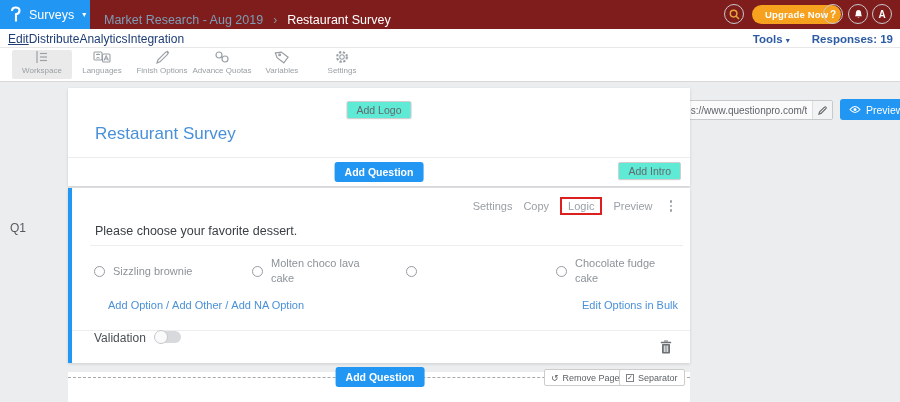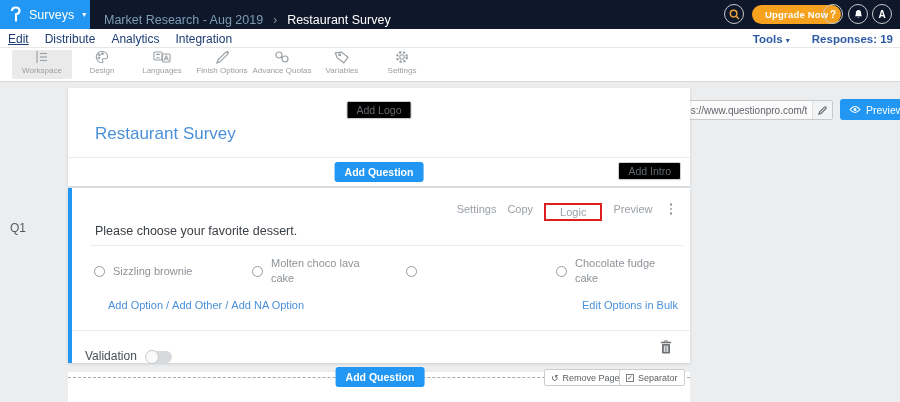--- a/index.html
+++ b/index.html
@@ -2,40 +2,40 @@
 <html><head>
 <meta charset="utf-8">
 <style>
   * { margin:0; padding:0; box-sizing:border-box; }
   html,body { background:#ecedee; }
   .stage {
     position:relative; width:900px; height:402px; overflow:hidden;
     font-family:"Liberation Sans",sans-serif; background:#ecedee;
   }
   
-  .topbar { position:absolute; left:0; top:0; width:900px; height:29px; background:#0f172a; }
+  .topbar { position:absolute; left:0; top:0; width:900px; height:29px; background:#7f1d1d; }
   .logo-block { position:absolute; left:0; top:0; width:90px; height:29px; background:#2196f3;
     display:flex; align-items:center; padding-left:9px; gap:7px; cursor:pointer; }
   .logo-block .product { color:#fff; font-size:12.5px; }
   .logo-block .caret { color:#fff; font-size:8px; font-family:"DejaVu Sans",sans-serif; margin-left:1px; }
   .breadcrumb { position:absolute; left:104px; top:0; height:40px; display:flex; align-items:center; gap:10px; }
   .bc-parent { color:#7d9cb5; font-size:12.5px; cursor:pointer; }
   .bc-sep { color:#8e9499; font-size:12px; }
   .bc-current { color:#ffffff; font-size:12.5px; }
   .tb-circle { position:absolute; top:4px; width:20px; height:20px; border:1px solid #c7cacc; border-radius:50%;
     display:flex; align-items:center; justify-content:center; color:#fff; cursor:pointer; background:transparent; }
   .tb-circle.search { left:724px; }
   .tb-circle.help { left:823px; font-size:10px; font-weight:bold; }
   .tb-circle.bell { left:848px; }
   .tb-circle.avatar { left:872px; font-size:10px; font-weight:bold; }
   .upgrade-pill { position:absolute; left:752px; top:5px; height:19px; padding:0 13px; border-radius:10px;
     background:#f6a21e; color:#fff; font-size:9.5px; font-weight:bold; display:flex; align-items:center; cursor:pointer; letter-spacing:.2px; }
   
   .tabsrow { position:absolute; left:0; top:29px; width:900px; height:19px; background:#fff; border-bottom:1px solid #e7e7e7; }
-  .tabs { position:absolute; left:8px; top:0; height:19px; display:flex; gap:16px; align-items:center; }
+  .tabs { position:absolute; left:8px; top:0; height:19px; display:flex; align-items:center; }
   .tab { font-size:12px; color:#1e3d74; cursor:pointer; }
   .tab.active { text-decoration:underline; }
   .tabsrow-right { position:absolute; right:7px; top:0; height:19px; display:flex; gap:22px; align-items:center; }
   .tools { font-size:11.5px; color:#2d5ba3; font-weight:bold; cursor:pointer; }
   .tools .caret { font-size:8px; font-family:"DejaVu Sans",sans-serif; }
   .responses { font-size:11.5px; color:#2d5ba3; font-weight:bold; }
   
   .toolbar { position:absolute; left:0; top:48px; width:900px; height:34px; background:#fff; border-bottom:1px solid #d8d8d8; }
   .tool-items { position:absolute; left:12px; top:2px; display:flex; }
   .tool-item { width:60px; height:29px; display:flex; flex-direction:column; align-items:center; justify-content:flex-start; gap:2px;
@@ -49,49 +49,49 @@
   .url-box input { border:0; outline:0; background:transparent; flex:1; min-width:0; font-size:10px; color:#5f646a;
     padding:0 5px; font-family:"Liberation Sans",sans-serif; }
   .url-pencil { width:20px; height:100%; display:flex; align-items:center; justify-content:center;
     border-left:1px solid #dcdfe1; background:#f2f3f4; cursor:pointer; }
   .preview-btn { position:absolute; left:840px; top:51px; height:21px; padding:0 9px; background:#2196f3; border-radius:3px;
     display:flex; align-items:center; gap:5px; color:#fff; font-size:10.5px; cursor:pointer; }
   
   .qid { position:absolute; left:10px; top:221px; font-size:12px; color:#55595e; }
   .card { position:absolute; background:#fff; box-shadow:0 1px 3px rgba(0,0,0,.13); }
   .header-card { left:68px; top:88px; width:622px; height:98px; }
-  .btn-light { background:#000000; border:1px solid #cfcfcf; border-radius:2px; color:#64696e; font-size:10.5px;
+  .btn-light { background:#5eead4; border:1px solid #cfcfcf; border-radius:2px; color:#64696e; font-size:10.5px;
     padding:2px 9px; cursor:pointer; box-shadow:0 1px 1px rgba(0,0,0,.04); white-space:nowrap; }
   .add-logo { position:absolute; left:50%; transform:translateX(-50%); top:13px; }
   .survey-title { position:absolute; left:27px; top:36px; font-size:17px; color:#4a90d9; }
   .header-strip { position:absolute; left:0; right:0; bottom:0; height:29px; border-top:1px solid #ececec; }
   .btn-blue { background:#2196f3; border:none; border-radius:3px; color:#fff; font-size:10.5px; font-weight:bold;
     padding:4px 10px; cursor:pointer; white-space:nowrap; }
   .add-question-top { position:absolute; left:50%; transform:translateX(-50%); top:4px; }
   .add-intro { position:absolute; right:9px; top:4px; }
   
   .question-card { left:68px; top:188px; width:622px; height:175px; border-left:4px solid #2196f3; }
   .q-actions { position:absolute; top:9px; right:16px; display:flex; align-items:center; gap:11px; }
   .q-action { font-size:11px; color:#9aa0a6; cursor:pointer; }
-  .q-action.highlight { border:2px solid #dd1f1f; padding:1px 14px;margin-top:6px; }
+  .q-action.highlight { border:2px solid #dd1f1f; padding:1px 6px; }
   .dots-menu { display:flex; flex-direction:column; gap:2px; margin-left:4px; cursor:pointer; padding:2px; }
   .dots-menu i { width:2.5px; height:2.5px; border-radius:50%; background:#9aa0a6; }
   .q-text { position:absolute; left:23px; top:36px; font-size:12.5px; color:#3b4046; }
   .q-divider { position:absolute; left:18px; right:7px; top:57px; border-top:1px solid #ededed; }
   .q-options { position:absolute; left:22px; top:66px; right:8px; display:flex; }
   .q-opt { display:flex; align-items:center; min-height:34px; }
   .q-opt:nth-child(1){ width:158px; } .q-opt:nth-child(2){ width:154px; } .q-opt:nth-child(3){ width:150px; }
   .radio { width:11px; height:11px; border:1px solid #969ba1; border-radius:50%; margin-right:8px; flex:0 0 auto; cursor:pointer; }
   .opt-label { font-size:11px; color:#8d9399; line-height:15px; cursor:default; }
   .q-links { position:absolute; left:36px; top:111px; font-size:11px; }
   .q-links a { color:#4a90d9; cursor:pointer; text-decoration:none; }
   .q-links .sep { color:#4a90d9; margin:0 3px; }
   .edit-bulk { position:absolute; right:12px; top:111px; font-size:11px; color:#4a90d9; cursor:pointer; }
   .validation-row { position:absolute; left:0; right:0; bottom:0; height:33px; border-top:1px solid #ededed;
-    display:flex; align-items:flex-end; padding-left:13px; }
+    display:flex; align-items:flex-start; padding-left:22px; }
   .validation-label { font-size:12px; color:#4a4f54; }
   .toggle { position:relative; width:26px; height:12px; border-radius:6px; background:#d7d9dc; margin-left:9px; cursor:pointer; }
   .toggle .knob { position:absolute; left:-1px; top:-1px; width:14px; height:14px; border-radius:50%;
     background:#fafafa; border:1px solid #c6c9cc; }
   .trash { position:absolute; right:18px; top:9px; cursor:pointer; }
   
   .bottom-strip { position:absolute; left:68px; top:372px; width:622px; height:30px; background:#fff; }
   .dashed-line { position:absolute; left:68px; top:377px; width:622px; border-top:1px dashed #a9a9a9; }
   .add-question-bottom { position:absolute; left:380px; top:367px; transform:translateX(-50%); }
   .mini-btn { position:absolute; height:17px; background:#fff; border:1px solid #cdcdcd; border-radius:2px;
@@ -159,29 +159,20 @@
       <div class="tool-item active">
         <svg width="16" height="14" viewBox="0 0 16 14" fill="none" stroke-width="1.2">
           <line x1="3" y1="1" x2="3" y2="13"></line>
             <line x1="6" y1="3.5" x2="13" y2="3.5"></line>
             <line x1="6" y1="7" x2="13" y2="7"></line>
             <line x1="6" y1="10.5" x2="13" y2="10.5"></line>
         </svg>
         <span class="tool-label">Workspace</span>
       </div>
       <div class="tool-item">
-        <svg width="16" height="14" viewBox="0 0 16 16" fill="none" stroke-width="1.2">
-          <path d="M8 1.5 A6.5 6.5 0 1 0 8 14.5 C9.5 14.5 9.2 12.8 8.6 12 C8 11.2 8.4 10 9.8 10 L12 10 A2.5 2.5 0 0 0 14.5 7.5 A6.5 6.5 0 0 0 8 1.5 Z"></path>
-          <circle cx="5" cy="5.5" r="0.9" fill="#9aa0a5"></circle>
-            <circle cx="8.6" cy="4.2" r="0.9" fill="#9aa0a5"></circle>
-            <circle cx="4.4" cy="9.2" r="0.9" fill="#9aa0a5"></circle>
-        </svg>
-        <span class="tool-label">Design</span>
-      </div>
-      <div class="tool-item">
         <svg width="18" height="14" viewBox="0 0 18 14" fill="none" stroke-width="1.1">
           <rect x="1" y="2" width="8" height="8" rx="1"></rect>
             <line x1="3" y1="4.5" x2="7" y2="4.5"></line>
             <line x1="5" y1="3.5" x2="5" y2="5"></line>
             <path d="M3.5 8.5 Q5 6.5 6.5 8.5"></path>
           <rect x="9.5" y="4" width="7.5" height="8" rx="1" fill="#fff"></rect>
           <path d="M11 10.5 L13.2 5.8 L15.4 10.5 M11.8 9 L14.6 9"></path>
         </svg>
         <span class="tool-label">Languages</span>
       </div>

